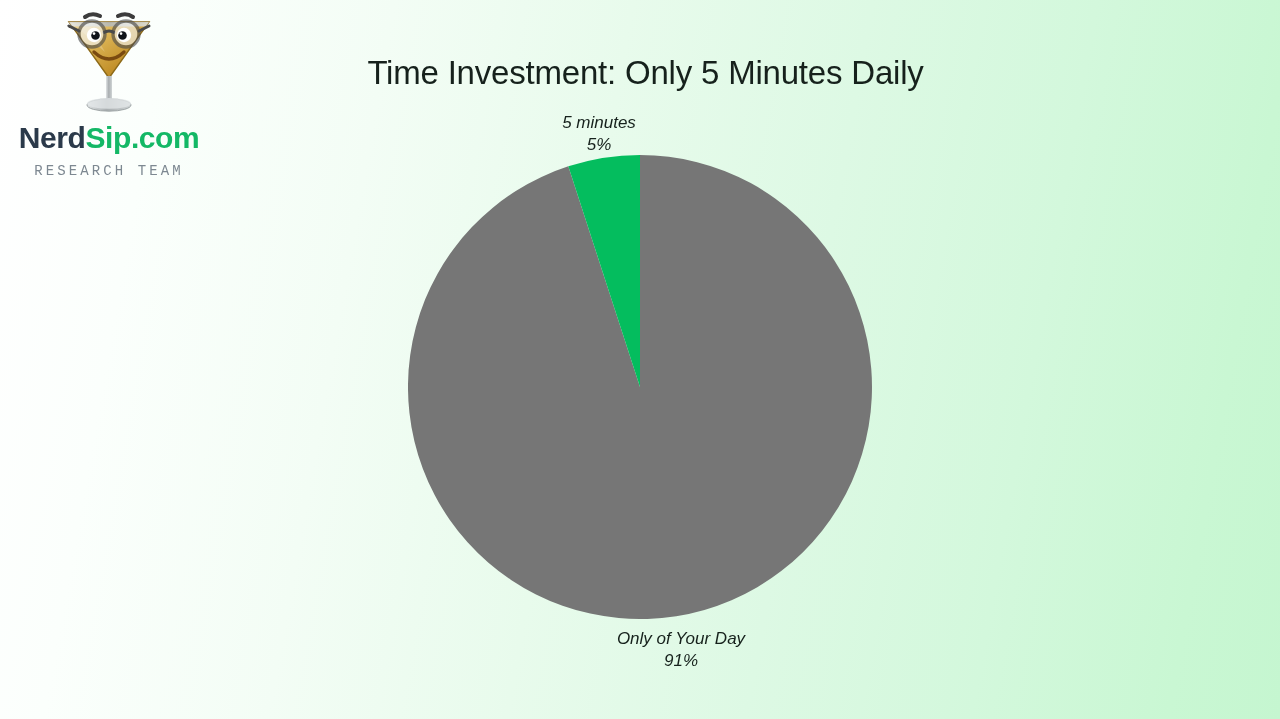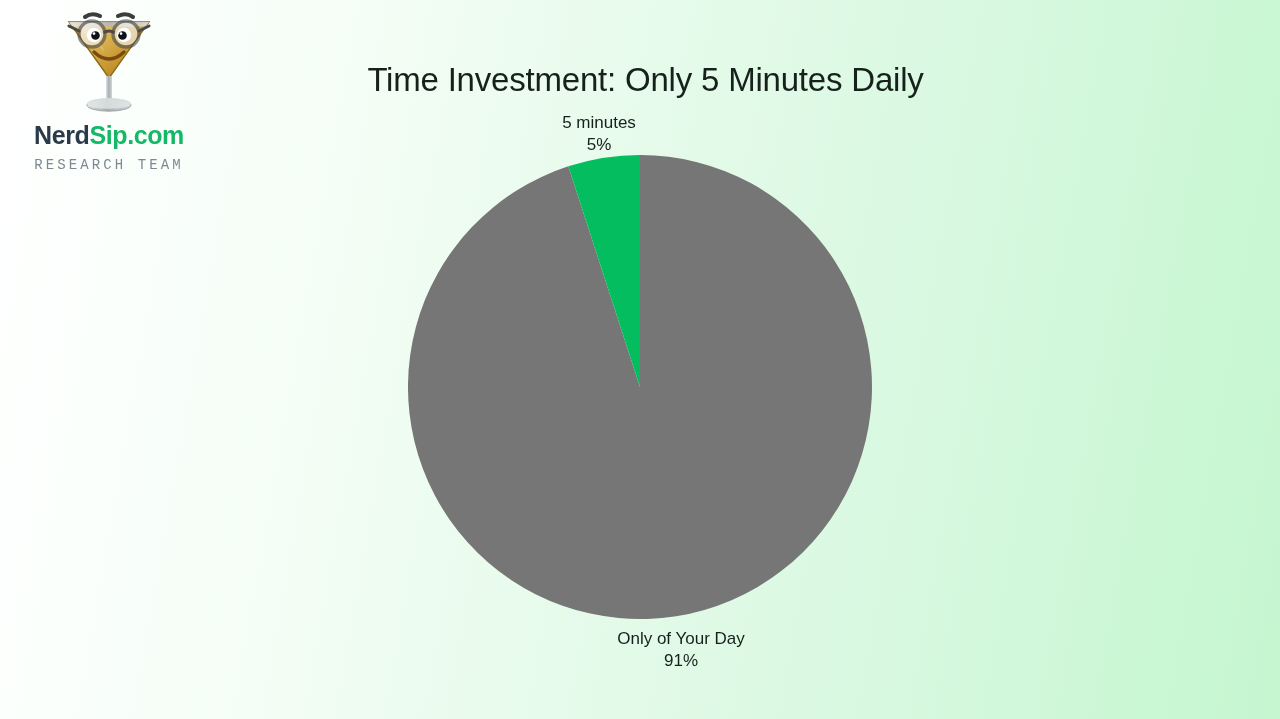--- a/index.html
+++ b/index.html
@@ -37,21 +37,21 @@
   }
   #logo-mark {
     display: block;
     margin: 0 auto;
     width: 96px;
     height: 112px;
   }
   #wordmark {
     margin-top: 2px;
     text-align: center;
-    font-size: 25px;
+    font-size: 30px;
     font-weight: bold;
     letter-spacing: -0.4px;
     line-height: 1.05;
     white-space: nowrap;
   }
   .wm-dark { color: #2b3a4a; }
   .wm-green { color: #14b866; }
   #tagline {
     margin-top: 9px;
     text-align: center;
@@ -68,28 +68,28 @@
     left: 0;
     top: 54px;
     width: 1280px;
     text-align: center;
     padding-left: 11px;
     box-sizing: border-box;
     font-size: 33px;
     color: #16211c;
     letter-spacing: -0.2px;
     white-space: nowrap;
-    margin-top: 7px;
   }
   #pie-area {
     position: absolute;
     left: 0;
     top: 0;
     width: 1280px;
     height: 719px;
+    font-style: italic;
   }
   #pie-svg {
     position: absolute;
     left: 408px;
     top: 155px;
     width: 464px;
     height: 464px;
   }
   .slice-label {
     position: absolute;

